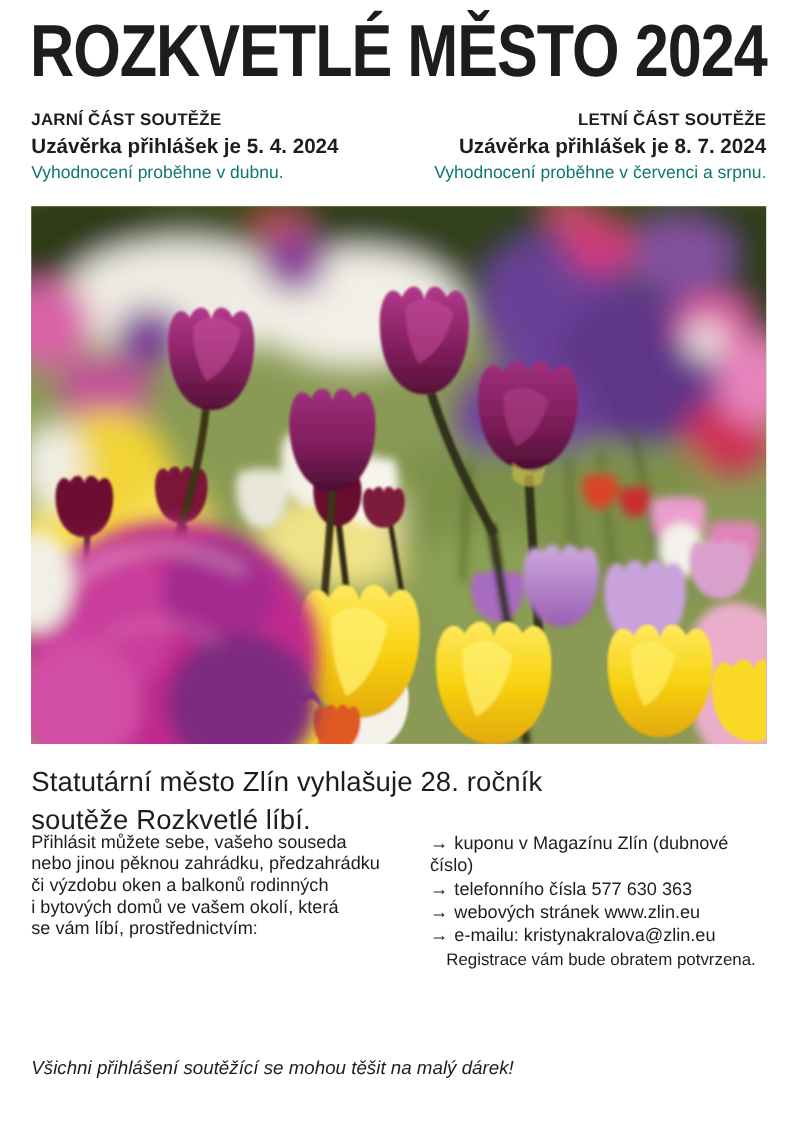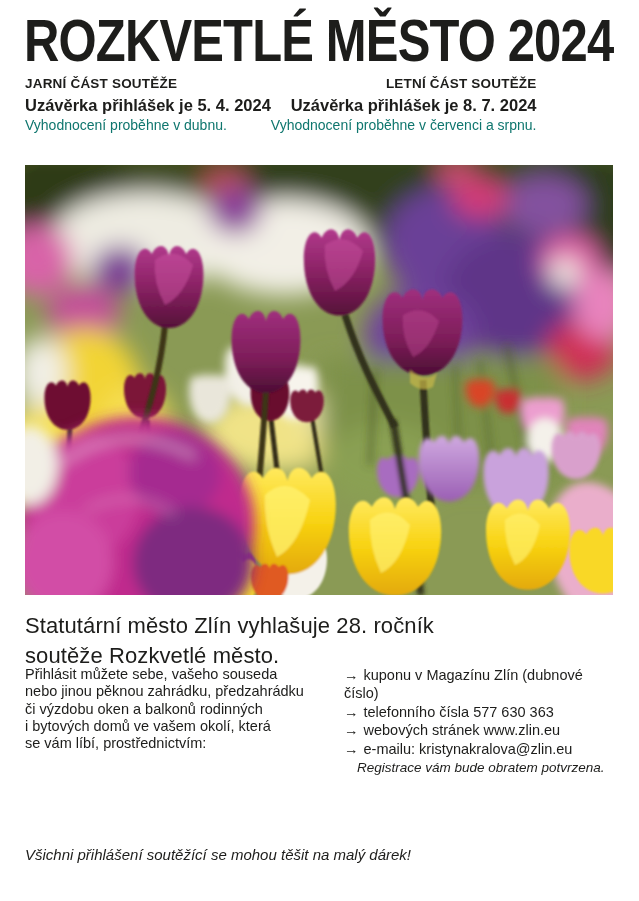--- a/index.html
+++ b/index.html
@@ -11,40 +11,40 @@
   .poster{position:absolute;inset:0;border-radius:19px;}
 
   
   .title{
     position:absolute;left:24px;top:10px;
     font-size:59px;font-weight:700;letter-spacing:-1px;line-height:62px;
     white-space:nowrap;transform:scale(0.83,1);transform-origin:0 0;
   }
 
   
-  .seasons{position:absolute;top:76px;left:25px;right:26px;display:flex;}
+  .seasons{position:absolute;top:88px;left:25px;right:26px;display:flex;justify-content:space-between;}
   .season.right{text-align:right;}
   .season-label{font-size:13.5px;font-weight:700;letter-spacing:0.2px;line-height:16px;}
   .season-deadline{font-size:16.5px;font-weight:700;line-height:19px;margin-top:4px;}
   .season-eval{font-size:14px;line-height:17px;margin-top:2px;color:#0f766e;}
 
   
   .photo{position:absolute;left:25px;top:165px;width:588px;height:430px;overflow:hidden;background:#7e8f4c;}
   .photo svg{display:block;}
 
   
   .announcement{position:absolute;left:25px;top:611px;font-size:22px;line-height:30px;letter-spacing:0.1px;}
 
   
   .columns{position:absolute;top:666px;left:25px;right:21px;display:flex;}
   .apply{width:323px;font-size:14.5px;line-height:17.3px;}
   .contacts{font-size:14.5px;line-height:18.4px;}
   .contact-line .arrow{display:inline-block;margin-right:5px;}
   .contact-line b{font-weight:400;}
-  .contact-note{font-style:italic;font-size:13.5px;margin-left:13px;margin-top:1px;}
+  .contact-note{font-size:13.5px;margin-left:13px;margin-top:1px;}
 
   
   .gift-note{position:absolute;left:25px;top:846px;font-style:italic;font-size:15px;}
   .logo{position:absolute;left:460px;top:778px;width:176px;height:120px;}
 </style>
 </head>
 <body>
 
 <div class="poster">
 
@@ -211,21 +211,21 @@
         <ellipse cx="38" cy="398" rx="50" ry="52" fill="#d24ea6"></ellipse>
         <path d="M35,300 Q95,252 170,292" stroke="#f0c3e2" stroke-width="4" fill="none" opacity="0.8"></path>
         <path d="M60,345 Q110,320 150,350" stroke="#e8a8d4" stroke-width="3" fill="none" opacity="0.6"></path>
         <ellipse cx="5" cy="300" rx="28" ry="40" fill="#f2efe6"></ellipse>
       </g>
     </svg>
   </div>
 
   <div class="announcement">
     <div>Statutární město Zlín vyhlašuje 28. ročník</div>
-    <div>soutěže Rozkvetlé město.</div>
+    <div>soutěže Rozkvetlé líbí.</div>
   </div>
 
   <div class="columns">
     <div class="apply">
       <div>Přihlásit můžete sebe, vašeho souseda</div>
       <div>nebo jinou pěknou zahrádku, předzahrádku</div>
       <div>či výzdobu oken a balkonů rodinných</div>
       <div>i bytových domů ve vašem okolí, která</div>
       <div>se vám líbí, prostřednictvím:</div>
     </div>

